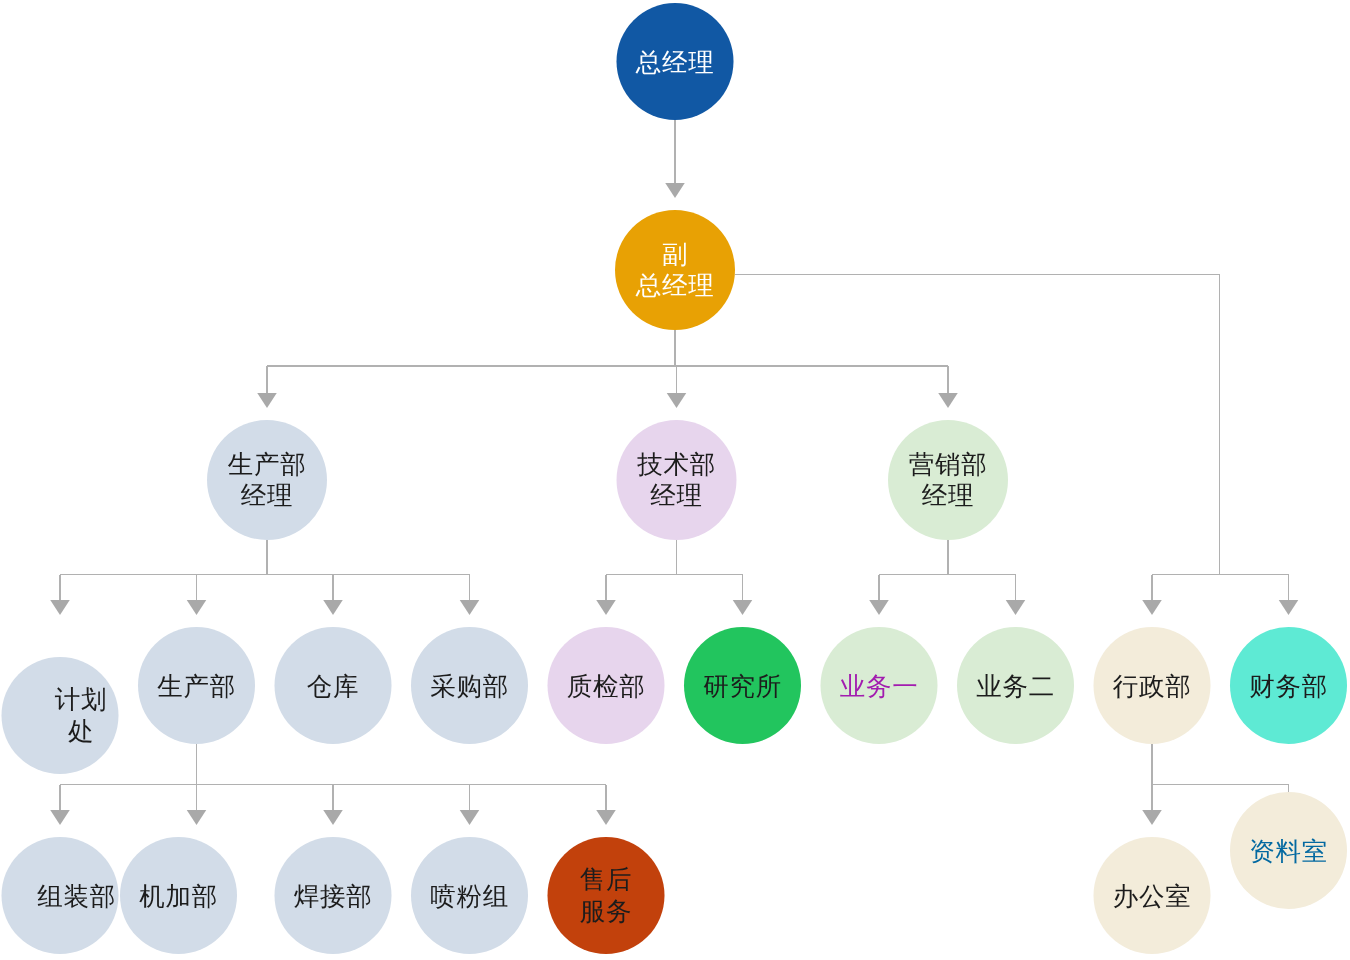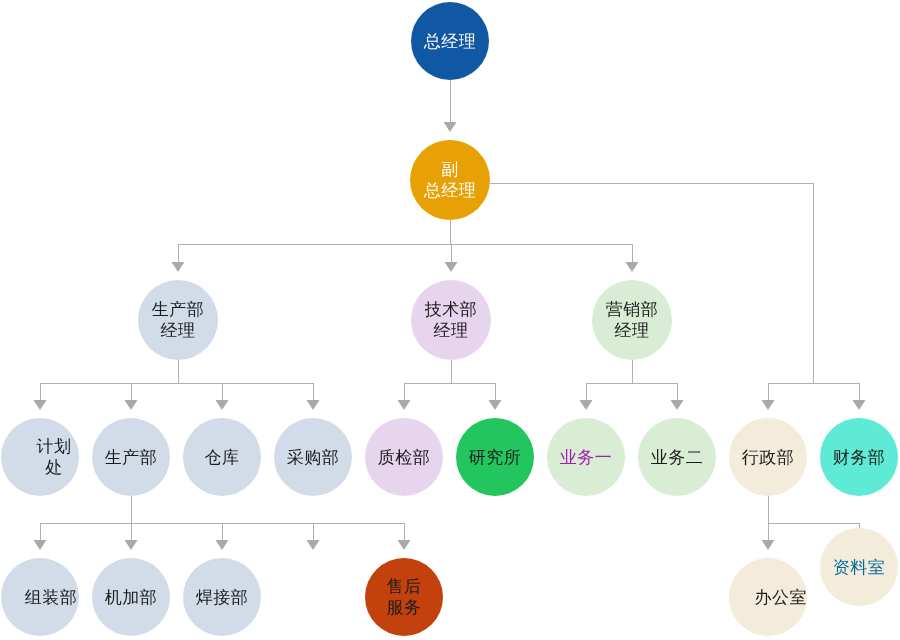--- a/index.html
+++ b/index.html
@@ -110,21 +110,21 @@
 经理</span>
       </div>
       <div class="node" style="left: 411px; top: 280px; width: 80px; height: 80px; background: rgb(231, 213, 237); color: rgb(28, 28, 28);">
         <span class="label">技术部
 经理</span>
       </div>
       <div class="node" style="left: 592px; top: 280px; width: 80px; height: 80px; background: rgb(217, 236, 212); color: rgb(28, 28, 28);">
         <span class="label">营销部
 经理</span>
       </div>
-      <div class="node" style="left: 1px; top: 418px; width: 78px; height: 78px; background: rgb(210, 220, 232); color: rgb(28, 28, 28); padding-left: 28px;">
+      <div class="node" style="left: 1px; top: 438px; width: 78px; height: 78px; background: rgb(210, 220, 232); color: rgb(28, 28, 28); padding-left: 28px;">
         <span class="label">计划处</span>
       </div>
       <div class="node" style="left: 92px; top: 418px; width: 78px; height: 78px; background: rgb(210, 220, 232); color: rgb(28, 28, 28);">
         <span class="label">生产部</span>
       </div>
       <div class="node" style="left: 183px; top: 418px; width: 78px; height: 78px; background: rgb(210, 220, 232); color: rgb(28, 28, 28);">
         <span class="label">仓库</span>
       </div>
       <div class="node" style="left: 274px; top: 418px; width: 78px; height: 78px; background: rgb(210, 220, 232); color: rgb(28, 28, 28);">
         <span class="label">采购部</span>
@@ -143,30 +143,33 @@
       </div>
       <div class="node" style="left: 729px; top: 418px; width: 78px; height: 78px; background: rgb(243, 236, 218); color: rgb(28, 28, 28);">
         <span class="label">行政部</span>
       </div>
       <div class="node" style="left: 820px; top: 418px; width: 78px; height: 78px; background: #5eead4; color: rgb(28, 28, 28);">
         <span class="label">财务部</span>
       </div>
       <div class="node" style="left: 1px; top: 558px; width: 78px; height: 78px; background: rgb(210, 220, 232); color: rgb(28, 28, 28); padding-left: 22px;">
         <span class="label">组装部</span>
       </div>
-      <div class="node" style="left: 92px; top: 558px; width: 78px; height: 78px; background: rgb(210, 220, 232); color: rgb(28, 28, 28);">
+      <div class="node" style="left: 80px; top: 558px; width: 78px; height: 78px; background: rgb(210, 220, 232); color: rgb(28, 28, 28);">
         <span class="label">机加部</span>
       </div>
       <div class="node" style="left: 183px; top: 558px; width: 78px; height: 78px; background: rgb(210, 220, 232); color: rgb(28, 28, 28);">
         <span class="label">焊接部</span>
       </div>
+      <div class="node" style="left: 274px; top: 558px; width: 78px; height: 78px; background: rgb(210, 220, 232); color: rgb(28, 28, 28);">
+        <span class="label">喷粉组</span>
+      </div>
       <div class="node" style="left: 365px; top: 558px; width: 78px; height: 78px; background: #c2410c; color: rgb(28, 28, 28);">
         <span class="label">售后
 服务</span>
       </div>
-      <div class="node" style="left: 729px; top: 558px; width: 78px; height: 78px; background: rgb(243, 236, 218); color: rgb(28, 28, 28); justify-content: flex-end;">
+      <div class="node" style="left: 729px; top: 558px; width: 78px; height: 78px; background: rgb(243, 236, 218); color: rgb(28, 28, 28);">
         <span class="label">办公室</span>
       </div>
       <div class="node" style="left: 820px; top: 528px; width: 78px; height: 78px; background: rgb(243, 236, 218); color: #0369a1;">
         <span class="label">资料室</span>
       </div>
     </div>
 </div>
 
 </body></html>

